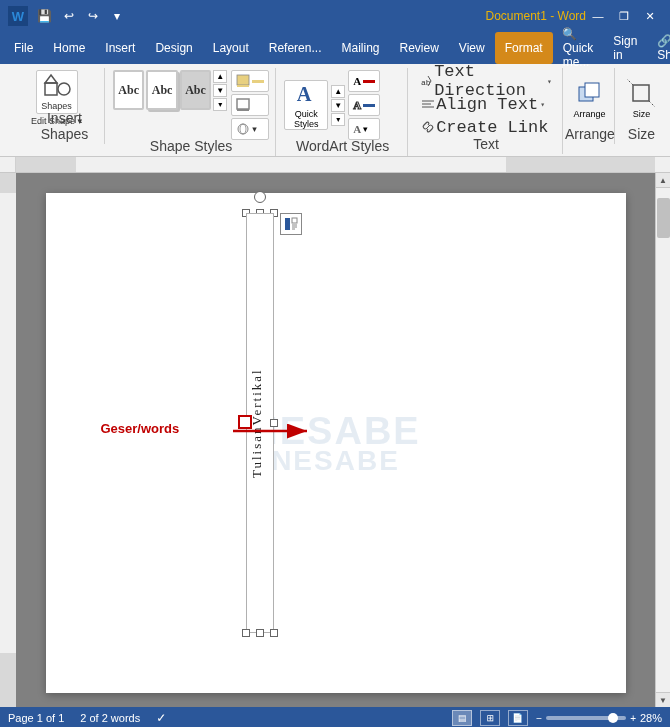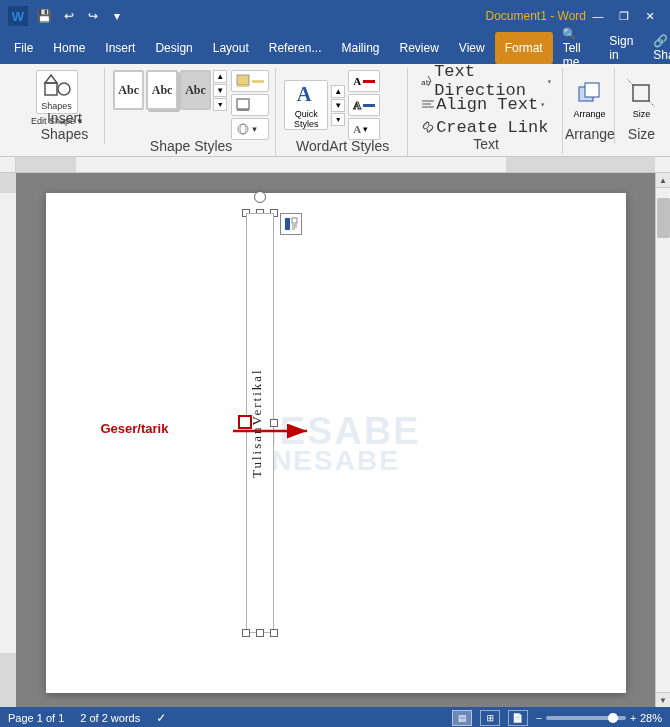--- a/index.html
+++ b/index.html
@@ -327,21 +327,21 @@
   <div class="menu-item">Home</div>
   <div class="menu-item">Insert</div>
   <div class="menu-item">Design</div>
   <div class="menu-item">Layout</div>
   <div class="menu-item">Referen...</div>
   <div class="menu-item">Mailing</div>
   <div class="menu-item">Review</div>
   <div class="menu-item">View</div>
   <div class="menu-item active">Format</div>
   <div style="flex:1;"></div>
-  <div class="menu-item">🔍 Tell me...</div>
+  <div class="menu-item">🔍 Quick me...</div>
   <div class="menu-item">Sign in</div>
   <div class="menu-item">🔗 Share</div>
 </div>
 
 <div class="ribbon">
   <div class="ribbon-content">
 
     <div class="ribbon-group" style="min-width:80px;margin-left:21px;">
       <div class="ribbon-group-content" style="gap:4px;">
         <div style="display:flex;flex-direction:column;align-items:center;gap:2px;">
@@ -553,21 +553,21 @@
             <rect x="1" y="1" width="5" height="12" fill="#2b579a"></rect>
             <rect x="8" y="1" width="5" height="5" fill="none" stroke="#888" stroke-width="1"></rect>
             <line x1="8" y1="8" x2="13" y2="8" stroke="#888" stroke-width="1"></line>
             <line x1="8" y1="10" x2="13" y2="10" stroke="#888" stroke-width="1"></line>
             <line x1="8" y1="12" x2="11" y2="12" stroke="#888" stroke-width="1"></line>
           </svg>
         </div>
       </div>
 
       <div style="position:absolute;left:55px;top:228px;pointer-events:none;">
-        <span style="font-size:13px;font-weight:bold;color:#c00000;white-space:nowrap;">Geser/tarik</span>
+        <span style="font-size:13px;font-weight:bold;color:#c00000;white-space:nowrap;">Geser/words</span>
         <svg style="position:absolute;left:128px;top:-8px;" width="90" height="36" viewBox="0 0 90 36">
           <defs>
             <marker id="arrowhead" markerWidth="8" markerHeight="6" refX="8" refY="3" orient="auto">
               <polygon points="0 0, 8 3, 0 6" fill="#c00000"></polygon>
             </marker>
           </defs>
           <line x1="4" y1="18" x2="78" y2="18" stroke="#c00000" stroke-width="2.5" marker-end="url(#arrowhead)"></line>
         </svg>
       </div>
 

